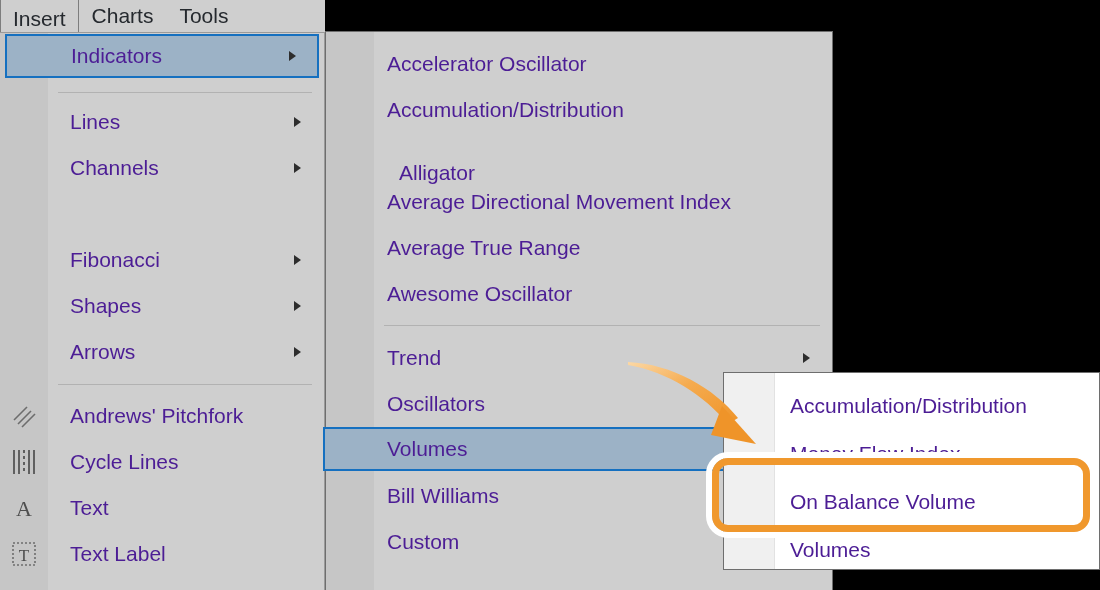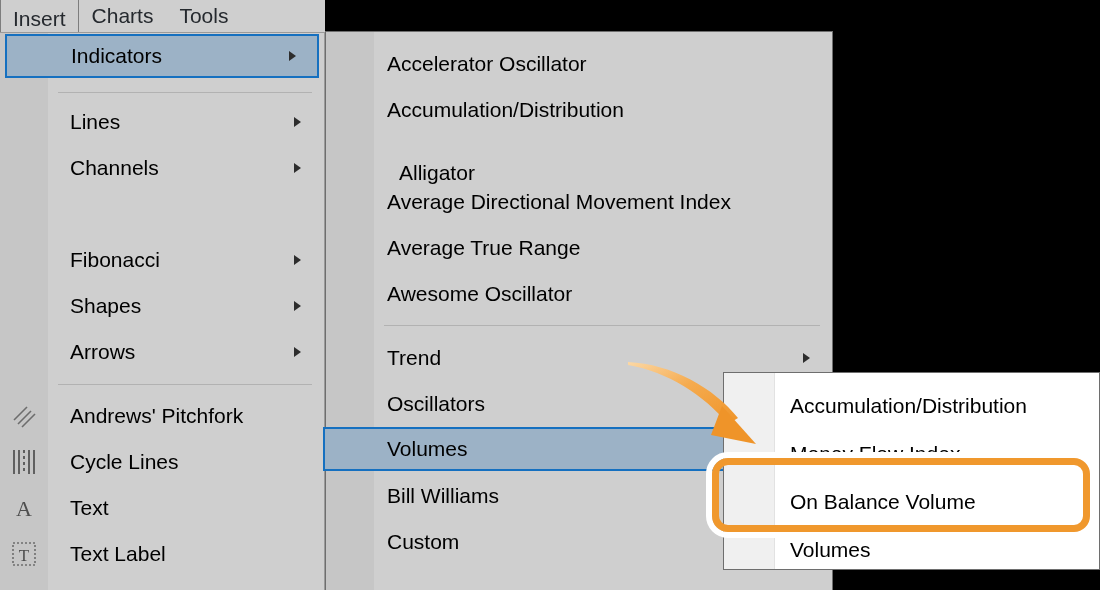--- a/index.html
+++ b/index.html
@@ -68,21 +68,21 @@
   .panel3 .gutter{
     position:absolute;left:0;top:0;width:50px;bottom:0;
     background:#f0f0f0;
     border-right:1px solid #e2e2e2;
   }
 
   
   .mi{
     position:absolute;left:0;right:0;
     display:flex;align-items:center;
-    font-size:21px;color:#000000;
+    font-size:21px;color:#4c1d95;
     white-space:nowrap;
     box-sizing:border-box;
   }
   .mi .lbl{position:absolute;}
   .mi .arrow{
     position:absolute;
     width:0;height:0;
     border-left:7px solid #2d2d2d;
     border-top:5px solid transparent;
     border-bottom:5px solid transparent;

